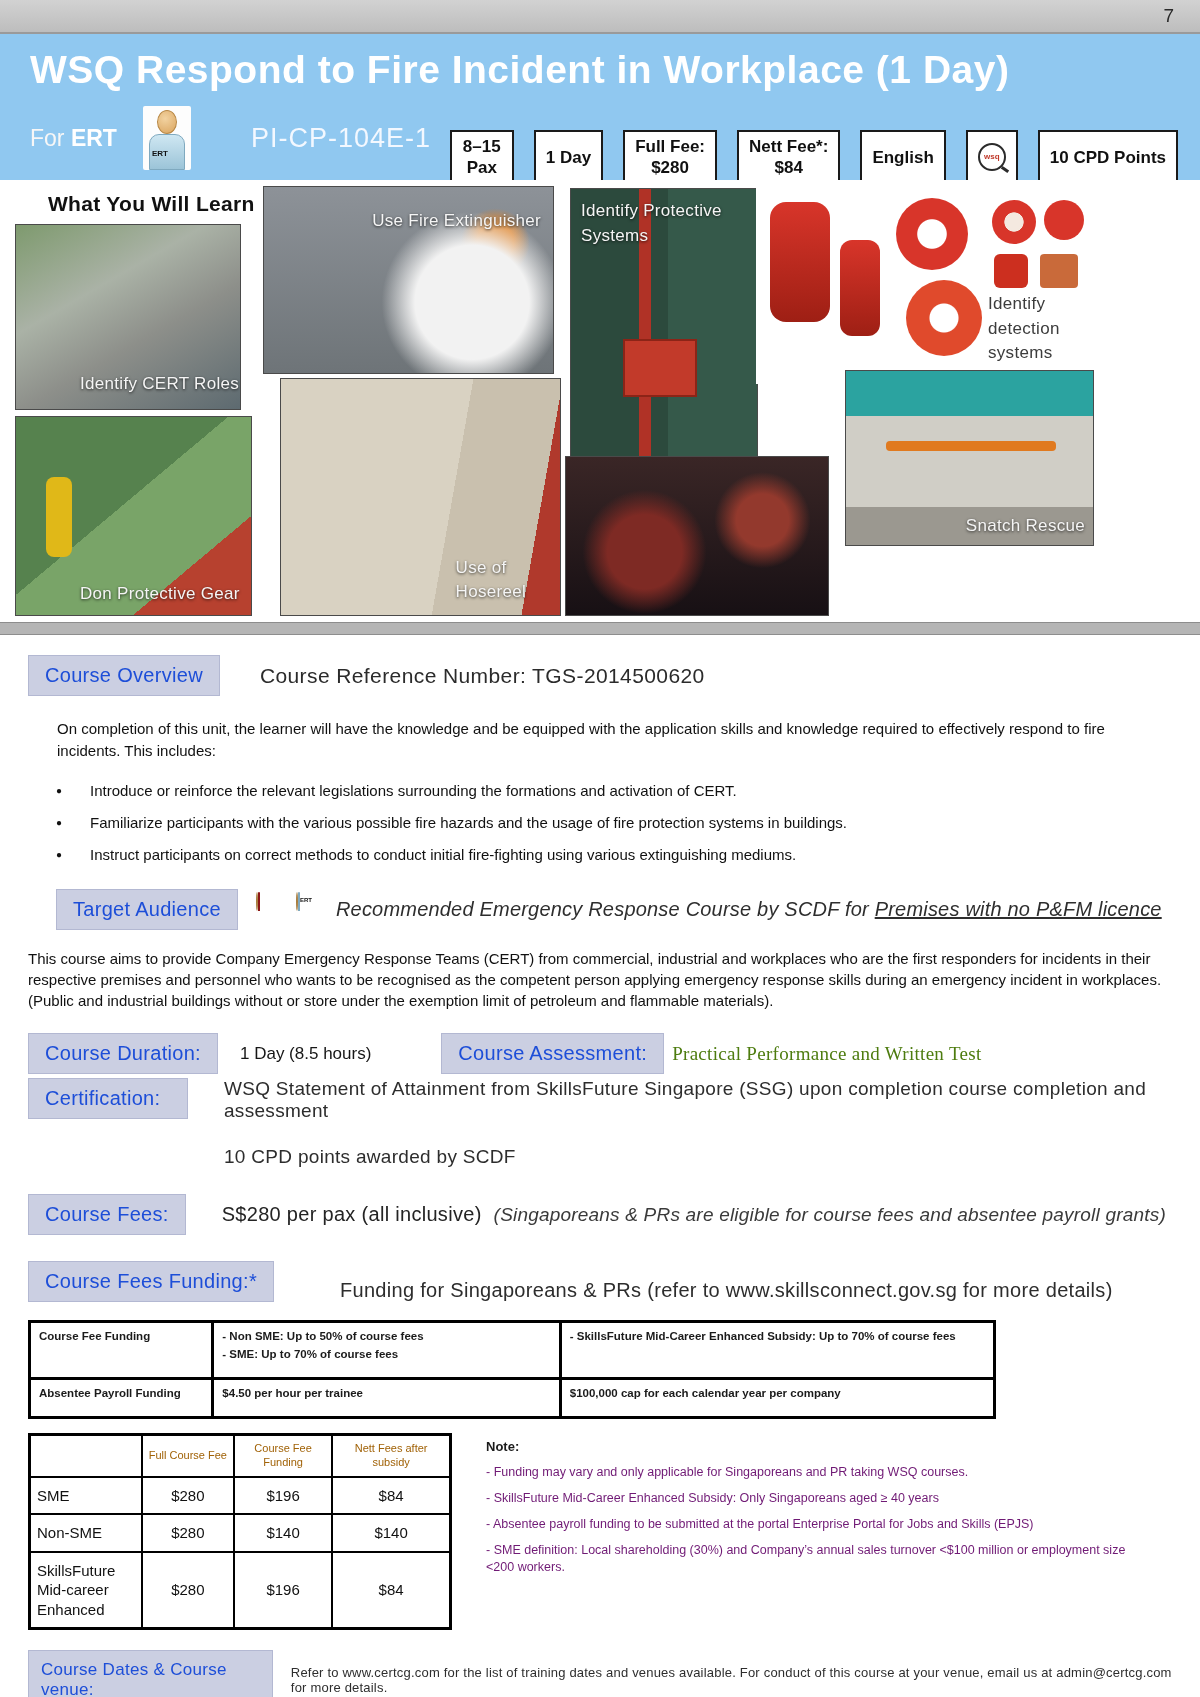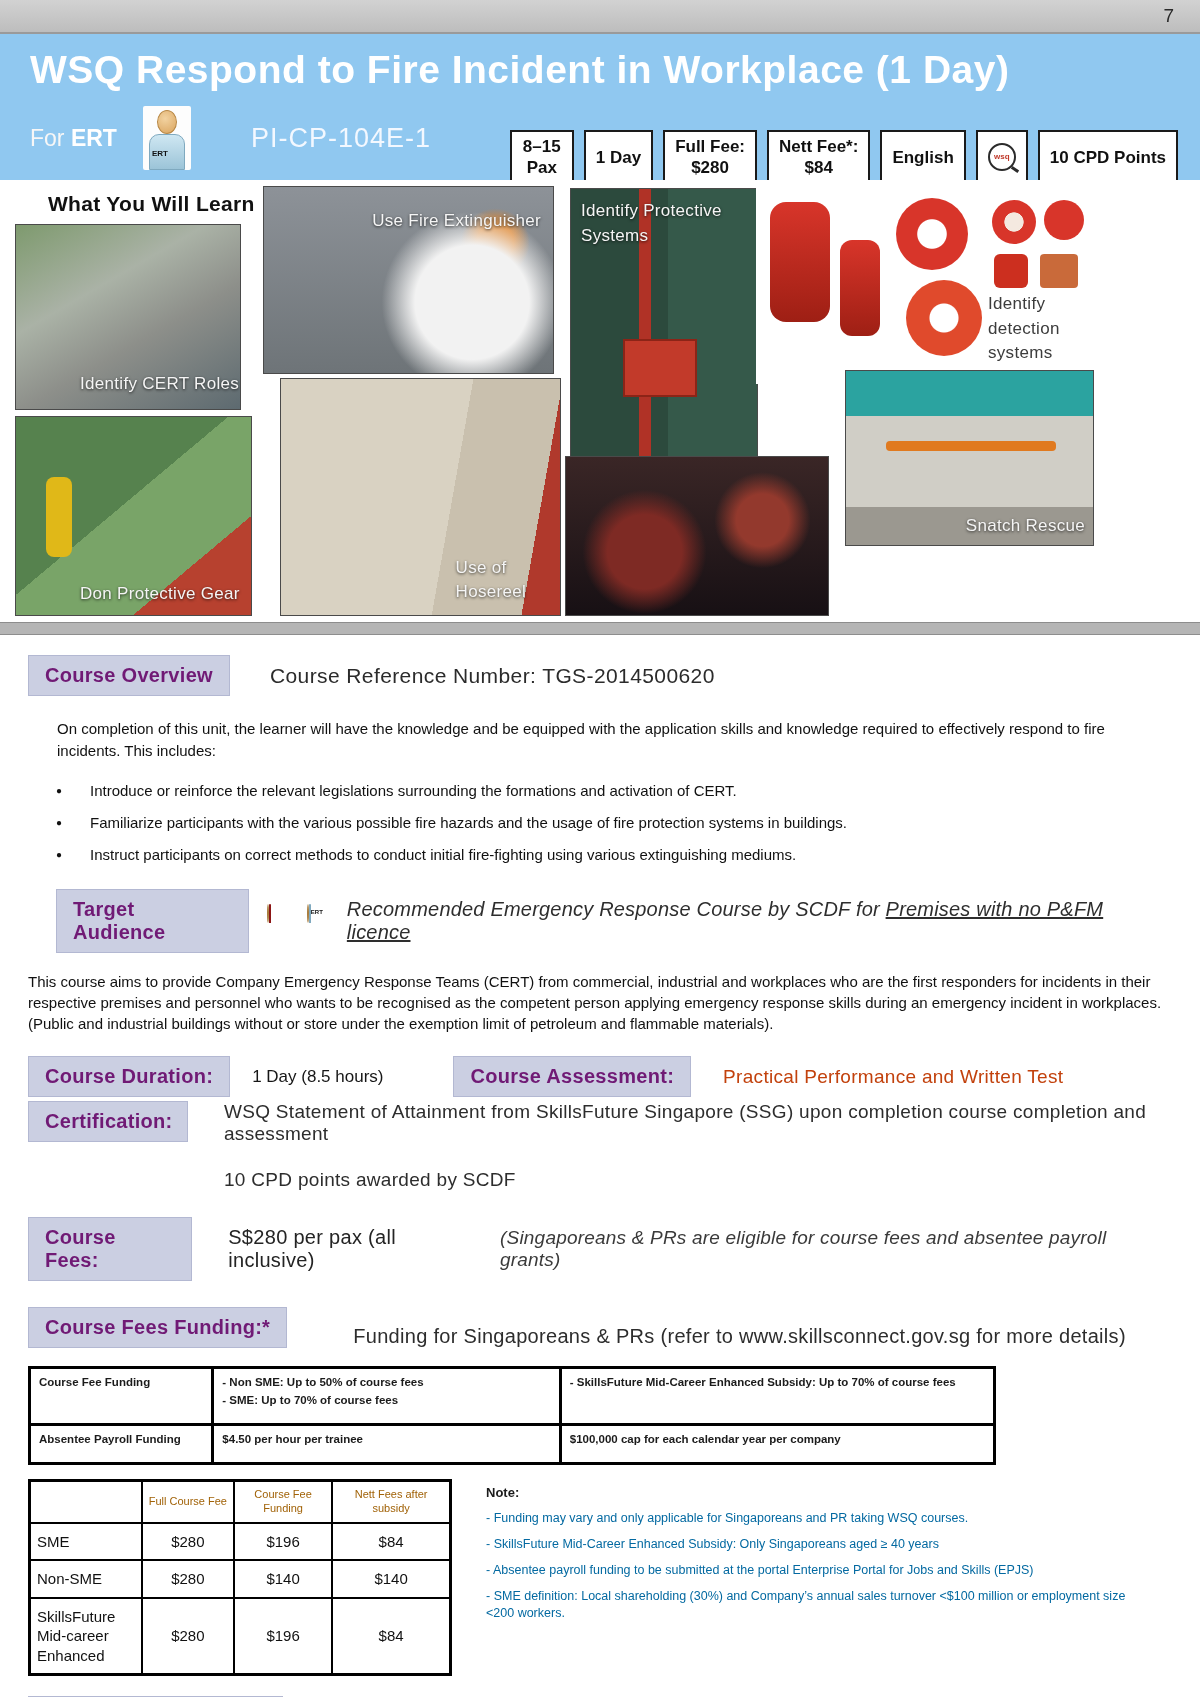--- a/index.html
+++ b/index.html
@@ -49,21 +49,21 @@
     border-radius:10px 10px 0 0;
   }
   .ert-body-label {
     position:absolute; top:14px; left:2px; font-size:8px; font-weight:700; color:#111;
   }
   .course-code {
     color:#f3f8ff; font-size:27px; letter-spacing:1px; margin-left:60px;
   }
   .badge-row {
     position:absolute; right:22px; top:96px;
-    display:flex; align-items:stretch; gap:10px;
+    display:flex; align-items:stretch; gap:20px;
   }
   .badge {
     background:#ffffff; border:2px solid #1a1a1a;
     min-width:64px; padding:4px 10px;
     display:flex; flex-direction:column; justify-content:center; align-items:center;
     font-size:17px; font-weight:700; color:#111; line-height:1.25; text-align:center;
   }
   .badge .b2:empty { display:none; }
   .wsq-badge { min-width:52px; }
   .wsq-circle {
@@ -118,21 +118,21 @@
   .ph-rescue::before { content:""; position:absolute; left:40px; top:70px; width:170px; height:10px;
     background:#e07a1f; border-radius:4px; }
 
   
   .divider { height:13px; background:#b5b5b5; border-top:1px solid #8d8d8d; border-bottom:1px solid #8d8d8d; }
 
   
   .content { padding:0 28px; }
   .label-box {
     display:inline-block; background:#cbcfe2; border:1px solid #b3b8d2;
-    padding:8px 16px; font-size:20px; color:#701a75; letter-spacing:.3px;font-weight:bold;
+    padding:8px 16px; font-size:20px; color:#1d4ed8; letter-spacing:.3px;
   }
 
   .overview-row { margin-top:20px; display:flex; align-items:center; gap:40px; }
   .ref-number { font-size:21px; color:#2b2b2b; letter-spacing:.4px; }
   .overview-text { margin-top:22px; font-size:15px; line-height:1.45; color:#111; max-width:1140px;margin-left:29px; }
   .bullets { margin:20px 0 0 28px; list-style:none; }
   .bullets li { font-size:15px; color:#111; margin-bottom:15px; position:relative; padding-left:34px; }
   .bullets li::before { content:"●"; font-size:10px; position:absolute; left:0; top:3px; color:#111; }
 
   .target-row { margin-top:26px; display:flex; align-items:center; gap:18px;padding-left:28px; }
@@ -145,21 +145,21 @@
   .person-icon.blue .body { background:linear-gradient(#cfe7f2,#9cc4d8); border:1px solid #7fa9bf; }
   .person-icon .tag { position:absolute; top:4px; left:1px; font-size:6px; font-weight:700; color:#111; }
   .person-icon.red .tag { color:#fff; }
   .target-headline { font-size:20px; font-style:italic; color:#2e2e2e; letter-spacing:.2px; }
   .target-headline .ul { text-decoration:underline; }
   .target-body { margin-top:18px; font-size:15px; line-height:1.42; color:#111; max-width:1145px; }
 
   .detail-row { margin-top:22px; display:flex; align-items:center; }
   .detail-value { font-size:17px; color:#161616; margin-left:22px; }
   .assess-label { margin-left:70px; }
-  .assess-value { font-size:19px; color:#c2410c; margin-left:32px; letter-spacing:.3px; }
+  .assess-value { font-size:19px; color:#4d7c0f; margin-left:8px; letter-spacing:.3px;font-family:Liberation Serif, serif; }
 
   .cert-row { margin-top:4px; display:flex; }
   .cert-label { min-width:160px; align-self:flex-start; }
   .cert-lines { margin-left:36px; }
   .cert-line { font-size:19px; color:#2d2d2d; letter-spacing:.3px; }
   .cert-line + .cert-line { margin-top:24px; }
 
   .fees-row { margin-top:26px; display:flex; align-items:center; }
   .fees-value { font-size:20px; color:#242424; margin-left:36px; letter-spacing:.3px; }
   .fees-note { font-size:19px; font-style:italic; color:#3a3a3a; margin-left:12px; letter-spacing:.2px; }
@@ -178,21 +178,21 @@
   
   .fee-area { margin-top:14px; display:flex; }
   .fee-table { border:3px solid #000; border-collapse:collapse; width:424px; }
   .fee-table th, .fee-table td { border:2px solid #000; font-weight:400; }
   .fee-table th { font-size:11px; padding:6px 4px; line-height:1.25; color:#a16207; }
   .fee-table td { font-size:15px; padding:8px 6px; color:#111; }
   .fee-table td.name { text-align:left; padding-left:6px; line-height:1.3; }
   .fee-table td.num { text-align:center; }
   .notes { margin-left:34px; padding-top:6px; max-width:660px; }
   .notes-title { font-size:13px; font-weight:700; color:#1b1b1b; margin-bottom:10px; }
-  .note-line { font-size:12.5px; color:#0369a1; margin-bottom:9px; line-height:1.35; }
+  .note-line { font-size:12.5px; color:#701a75; margin-bottom:9px; line-height:1.35; }
 
   .dates-row { margin-top:20px; display:flex; align-items:center; }
   .dates-label { font-size:17px; padding:9px 12px; }
   .dates-value { font-size:13px; color:#2e2e2e; margin-left:18px; letter-spacing:.2px; }
 </style>
 </head>
 <body>
 
 <div class="topbar">
   <span class="pagenum">7</span>

